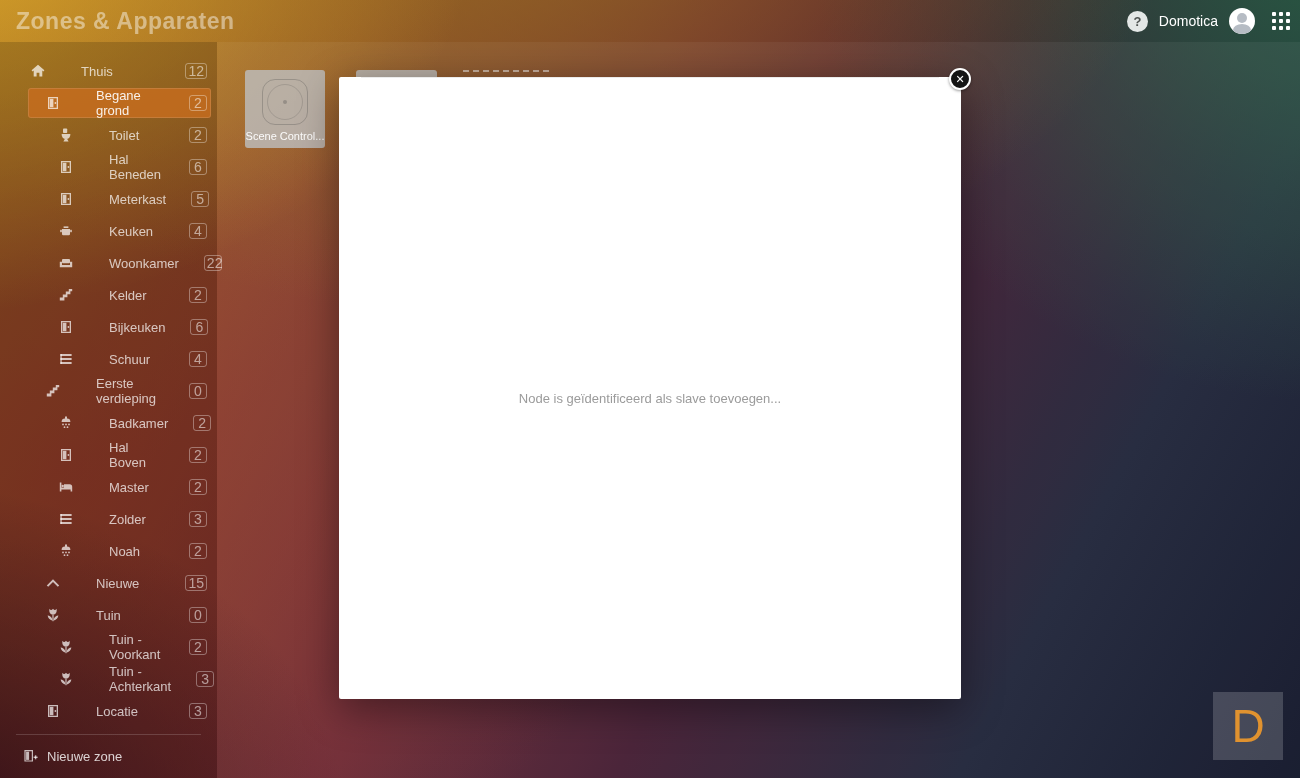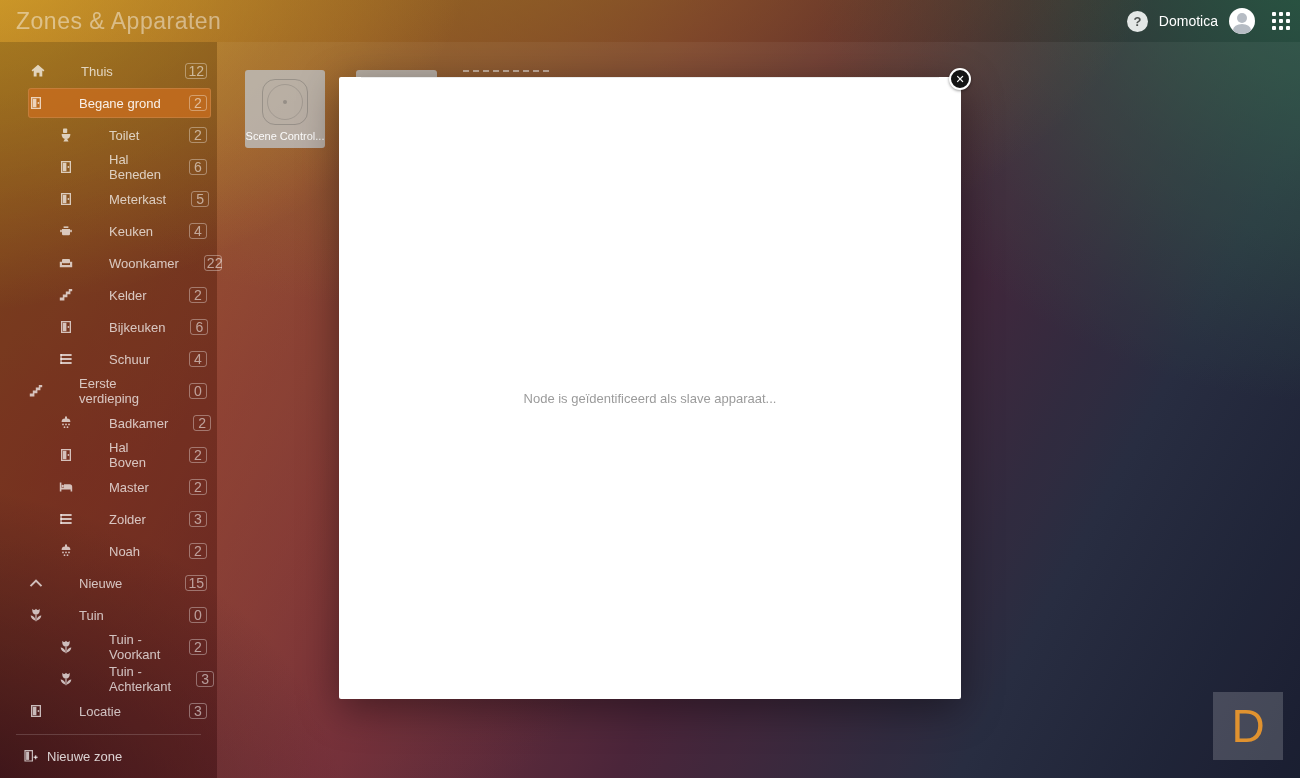--- a/index.html
+++ b/index.html
@@ -17,37 +17,37 @@
       radial-gradient(850px 750px at 103% -8%, rgba(42,94,68,0.95), rgba(42,94,68,0) 62%),
       radial-gradient(700px 550px at -8% 108%, rgba(44,8,28,0.92), rgba(44,8,28,0) 65%),
       radial-gradient(1000px 800px at 5% 60%, rgba(142,44,42,0.55), rgba(142,44,42,0) 60%),
       linear-gradient(118deg, #96621c 0%, #8a4626 22%, #6b2630 42%, #41192f 60%, #1c2136 80%, #0d1226 100%);
   }
   #content-wash{position:absolute;left:217px;top:42px;right:0;bottom:0;background:rgba(255,255,255,0.055);}
   #sidebar-shade{position:absolute;left:0;top:42px;width:217px;bottom:0;background:rgba(0,0,0,0.16);}
 
   
   header{position:absolute;left:0;top:0;right:0;height:42px;z-index:5;}
-  #page-title{position:absolute;left:16px;top:8px;font-size:23px;font-weight:400;
+  #page-title{position:absolute;left:16px;top:8px;font-size:23px;font-weight:700;
     color:rgba(255,255,255,0.45);letter-spacing:0.5px;}
   #hdr-right{position:absolute;right:10px;top:0;height:42px;display:flex;align-items:center;gap:11px;}
   #help-btn{width:21px;height:21px;border-radius:50%;background:#e3e7e6;color:#4d5250;
     font-size:13px;font-weight:bold;display:flex;align-items:center;justify-content:center;cursor:default;}
   #account-name{color:#fff;font-size:14px;}
   #avatar{width:26px;height:26px;border-radius:50%;background:#fff;position:relative;overflow:hidden;}
   #avatar .head{position:absolute;left:8px;top:5px;width:10px;height:10px;border-radius:50%;background:#b6bcc4;}
   #avatar .body{position:absolute;left:4px;top:16px;width:18px;height:12px;border-radius:50%;background:#b6bcc4;}
   #apps-btn{display:grid;grid-template-columns:repeat(3,4px);grid-template-rows:repeat(3,4px);gap:3px;margin-left:6px;}
   #apps-btn span{width:4px;height:4px;background:#fff;border-radius:1px;}
 
   
   #sidebar{position:absolute;left:0;top:56px;width:217px;z-index:4;}
   .s-item{height:30px;margin:0 6px 2px 28px;border-radius:3px;display:flex;align-items:center;
     color:rgba(255,255,255,0.72);font-size:13px;cursor:default;gap:25px;}
-  .lvl0{padding-left:2px;} .lvl1{} .lvl2{padding-left:30px;justify-content:space-between;}
+  .lvl0{padding-left:2px;} .lvl1{padding-left:17px;} .lvl2{padding-left:30px;justify-content:space-between;}
   .s-item.selected{background:rgba(199,109,31,0.82);box-shadow:inset 0 0 0 1px rgba(255,255,255,0.12);
     color:rgba(255,255,255,0.9);}
   .sicon{width:16px;height:16px;margin-right:10px;color:rgba(255,255,255,0.7);flex:0 0 16px;}
   .sicon svg{width:16px;height:16px;fill:currentColor;display:block;}
   .sbadge{margin-left:auto;margin-right:4px;min-width:12px;height:14px;padding:0 2px;
     border:1px solid rgba(255,255,255,0.35);border-radius:3px;font-size:14px;line-height:14px;
     text-align:center;color:rgba(255,255,255,0.55);}
   #sidebar-divider{border-top:1px solid rgba(255,255,255,0.16);margin:8px 16px 6px 16px;}
   #new-zone{height:30px;margin-left:22px;display:flex;align-items:center;color:rgba(255,255,255,0.8);
     font-size:13px;cursor:default;}
@@ -387,18 +387,18 @@
     <div class="t-icon"></div>
     <div class="t-label">Scene Control...</div>
   </div>
   <div class="tile" id="tile-hidden"></div>
   <div id="tile-add-slot"></div>
 </main>
 
 <div id="modal">
   <div id="modal-close">✕</div>
   <div id="modal-divider"></div>
-  <div id="modal-body">Node is geïdentificeerd als slave apparaat...</div>
+  <div id="modal-body">Node is geïdentificeerd als slave toevoegen...</div>
 </div>
 
 <div id="d-logo">
     <span>D</span>
   </div>
 
 </body></html>

